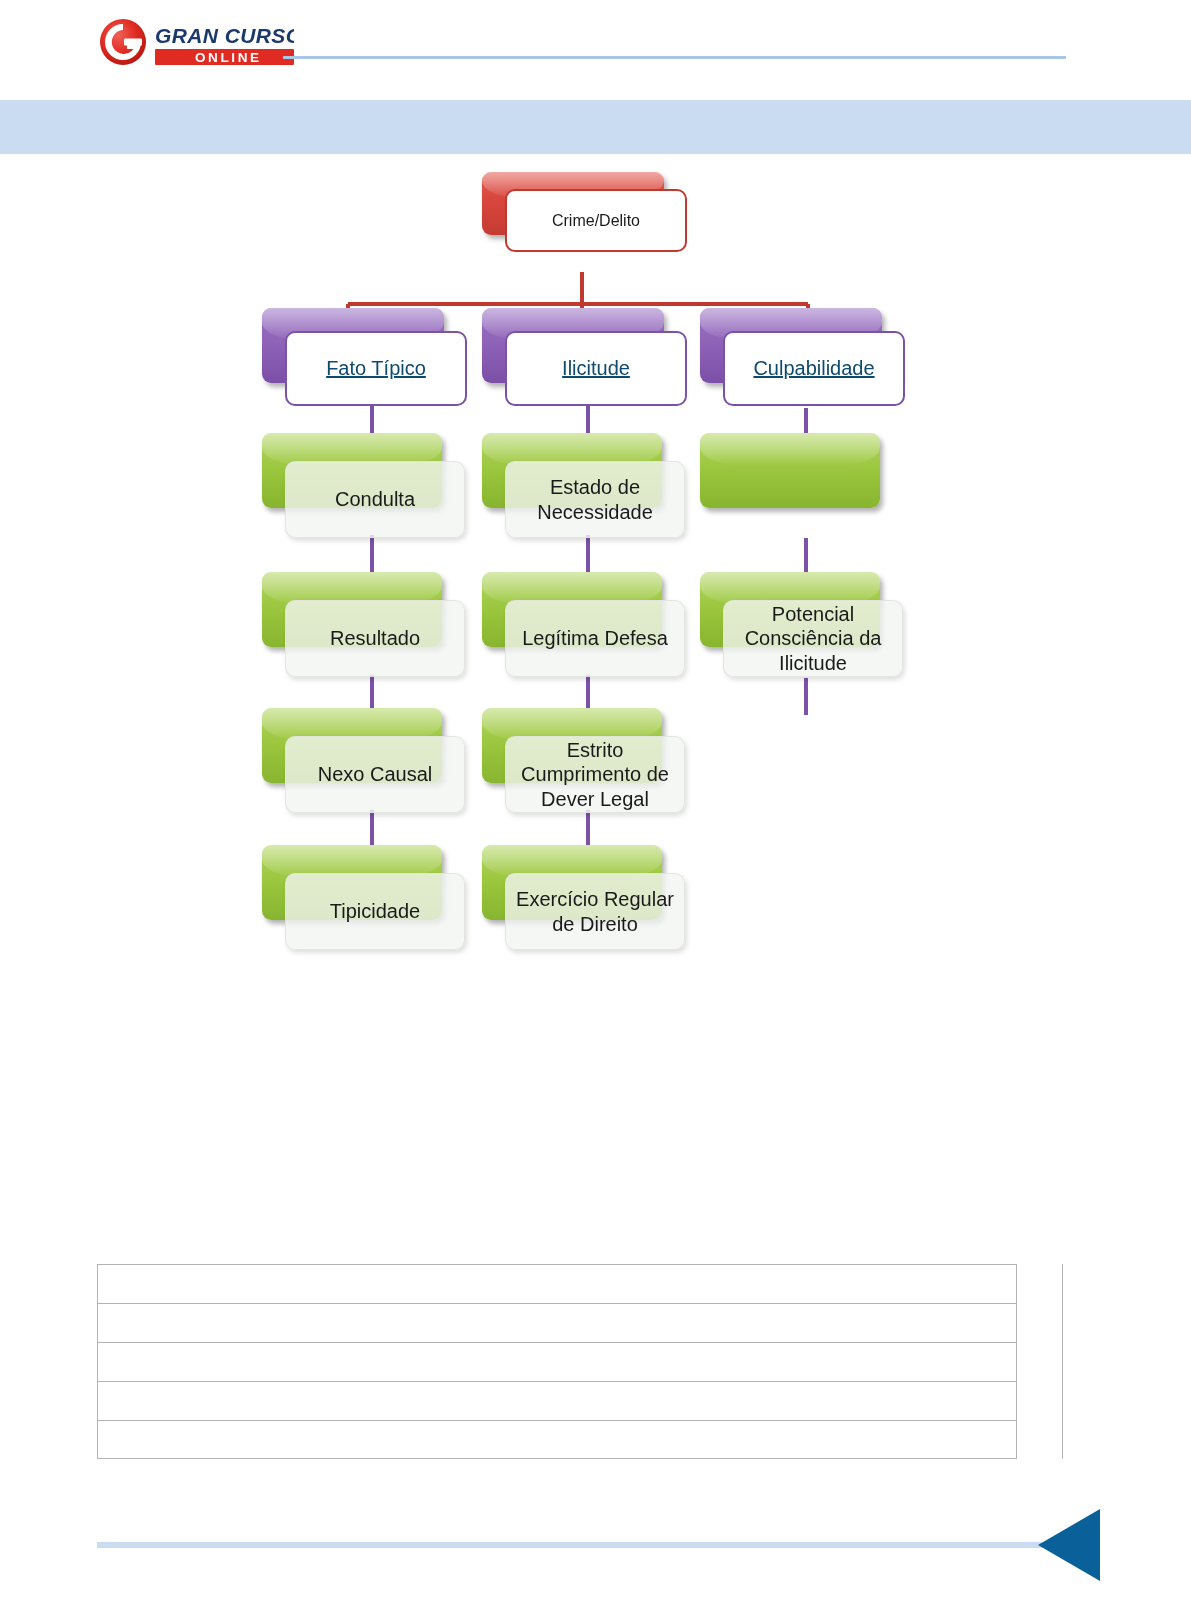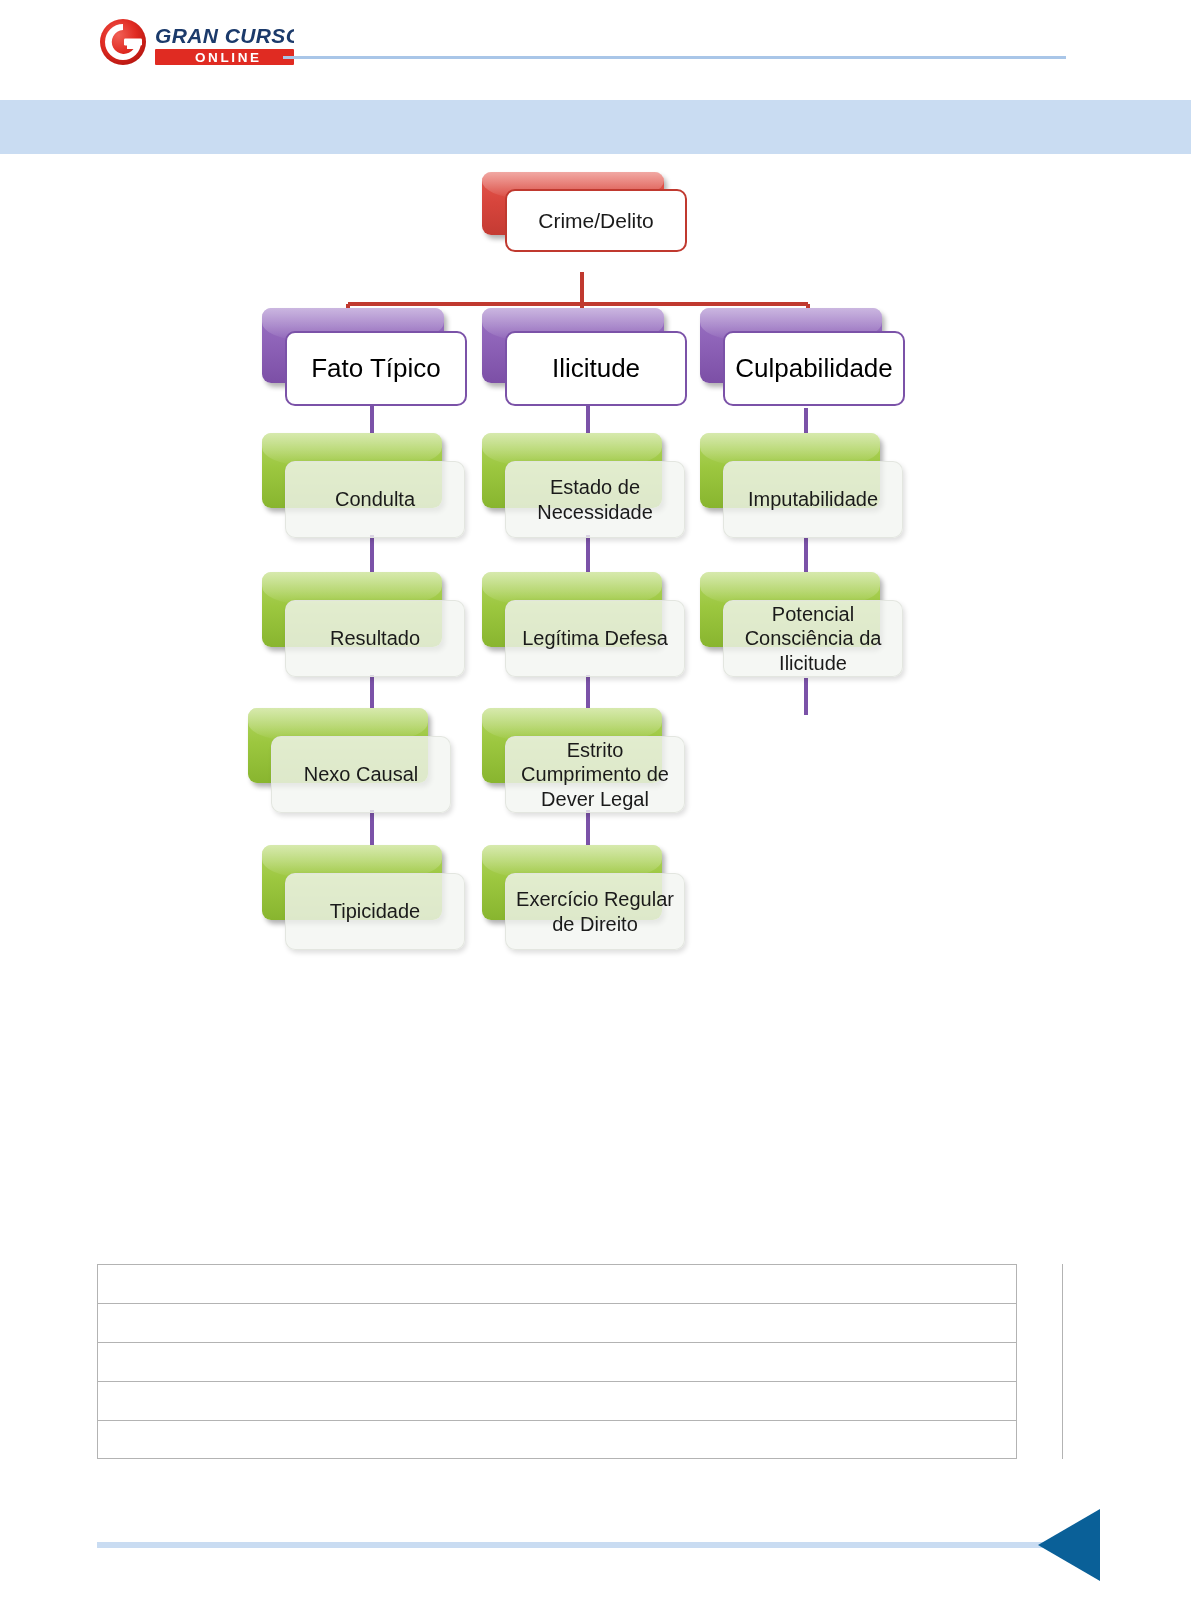--- a/index.html
+++ b/index.html
@@ -91,30 +91,31 @@
     box-sizing: border-box;
     line-height: 1.22;
   }
 
   
   .node-red .plate { background: linear-gradient(to bottom,#e4594f 0%, #d7453c 48%, #c43b33 100%); }
   .node-red .card {
     background: #ffffff;
     border: 2.5px solid #c0392f;
     color: #1a1a1a;
-    font-size: 21px;
+    font-size: 16px;
   }
 
   
   .node-purple .plate { background: linear-gradient(to bottom,#9b74c4 0%, #8e63b8 45%, #7c4fa6 100%); }
   .node-purple .card {
     background: #ffffff;
     border: 2.5px solid #7b52a8;
-    color: #000000;
-    font-size: 26px;
+    color: #0c4a6e;
+    font-size: 20px;
+    text-decoration: underline;
   }
 
   
   .node-green .plate { background: linear-gradient(to bottom,#b2d663 0%, #9cc73f 46%, #88b52f 100%); }
   .node-green .card {
     background: rgba(243,245,241,0.80);
     border: 1px solid rgba(225,228,222,0.9);
     color: #1a1a1a;
     font-size: 20px;
     box-shadow: 2px 3px 5px rgba(0,0,0,0.13);
@@ -253,21 +254,21 @@
       </div>
     </div>
 
     <div class="node node-green" style="left:262px; top:412px; width:205px; height:105px;">
       <div class="plate" style="width:180px; height:75px;"></div>
       <div class="card" style="left:23px; top:28px; width:180px; height:77px;">
         <span>Resultado</span>
       </div>
     </div>
 
-    <div class="node node-green" style="left:248px; top:548px; width:205px; height:105px;">
+    <div class="node node-green" style="left:262px; top:548px; width:205px; height:105px;">
       <div class="plate" style="width:180px; height:75px;"></div>
       <div class="card" style="left:23px; top:28px; width:180px; height:77px;">
         <span>Nexo Causal</span>
       </div>
     </div>
 
     <div class="node node-green" style="left:262px; top:685px; width:205px; height:105px;">
       <div class="plate" style="width:180px; height:75px;"></div>
       <div class="card" style="left:23px; top:28px; width:180px; height:77px;">
         <span>Tipicidade</span>
@@ -297,23 +298,20 @@
 
     <div class="node node-green" style="left:482px; top:685px; width:205px; height:105px;padding-left:28px;">
       <div class="plate" style="width:180px; height:75px;"></div>
       <div class="card" style="left:23px; top:28px; width:180px; height:77px;">
         <span>Exercício Regular de Direito</span>
       </div>
     </div>
 
     <div class="node node-green" style="left:700px; top:273px; width:205px; height:105px;">
       <div class="plate" style="width:180px; height:75px;"></div>
-      <div class="card" style="left:23px; top:28px; width:180px; height:77px;">
-        <span>Imputabilidade</span>
-      </div>
     </div>
 
     <div class="node node-green" style="left:700px; top:412px; width:205px; height:105px;">
       <div class="plate" style="width:180px; height:75px;"></div>
       <div class="card" style="left:23px; top:28px; width:180px; height:77px;">
         <span>Potencial Consciência da Ilicitude</span>
       </div>
     </div>
 
 

